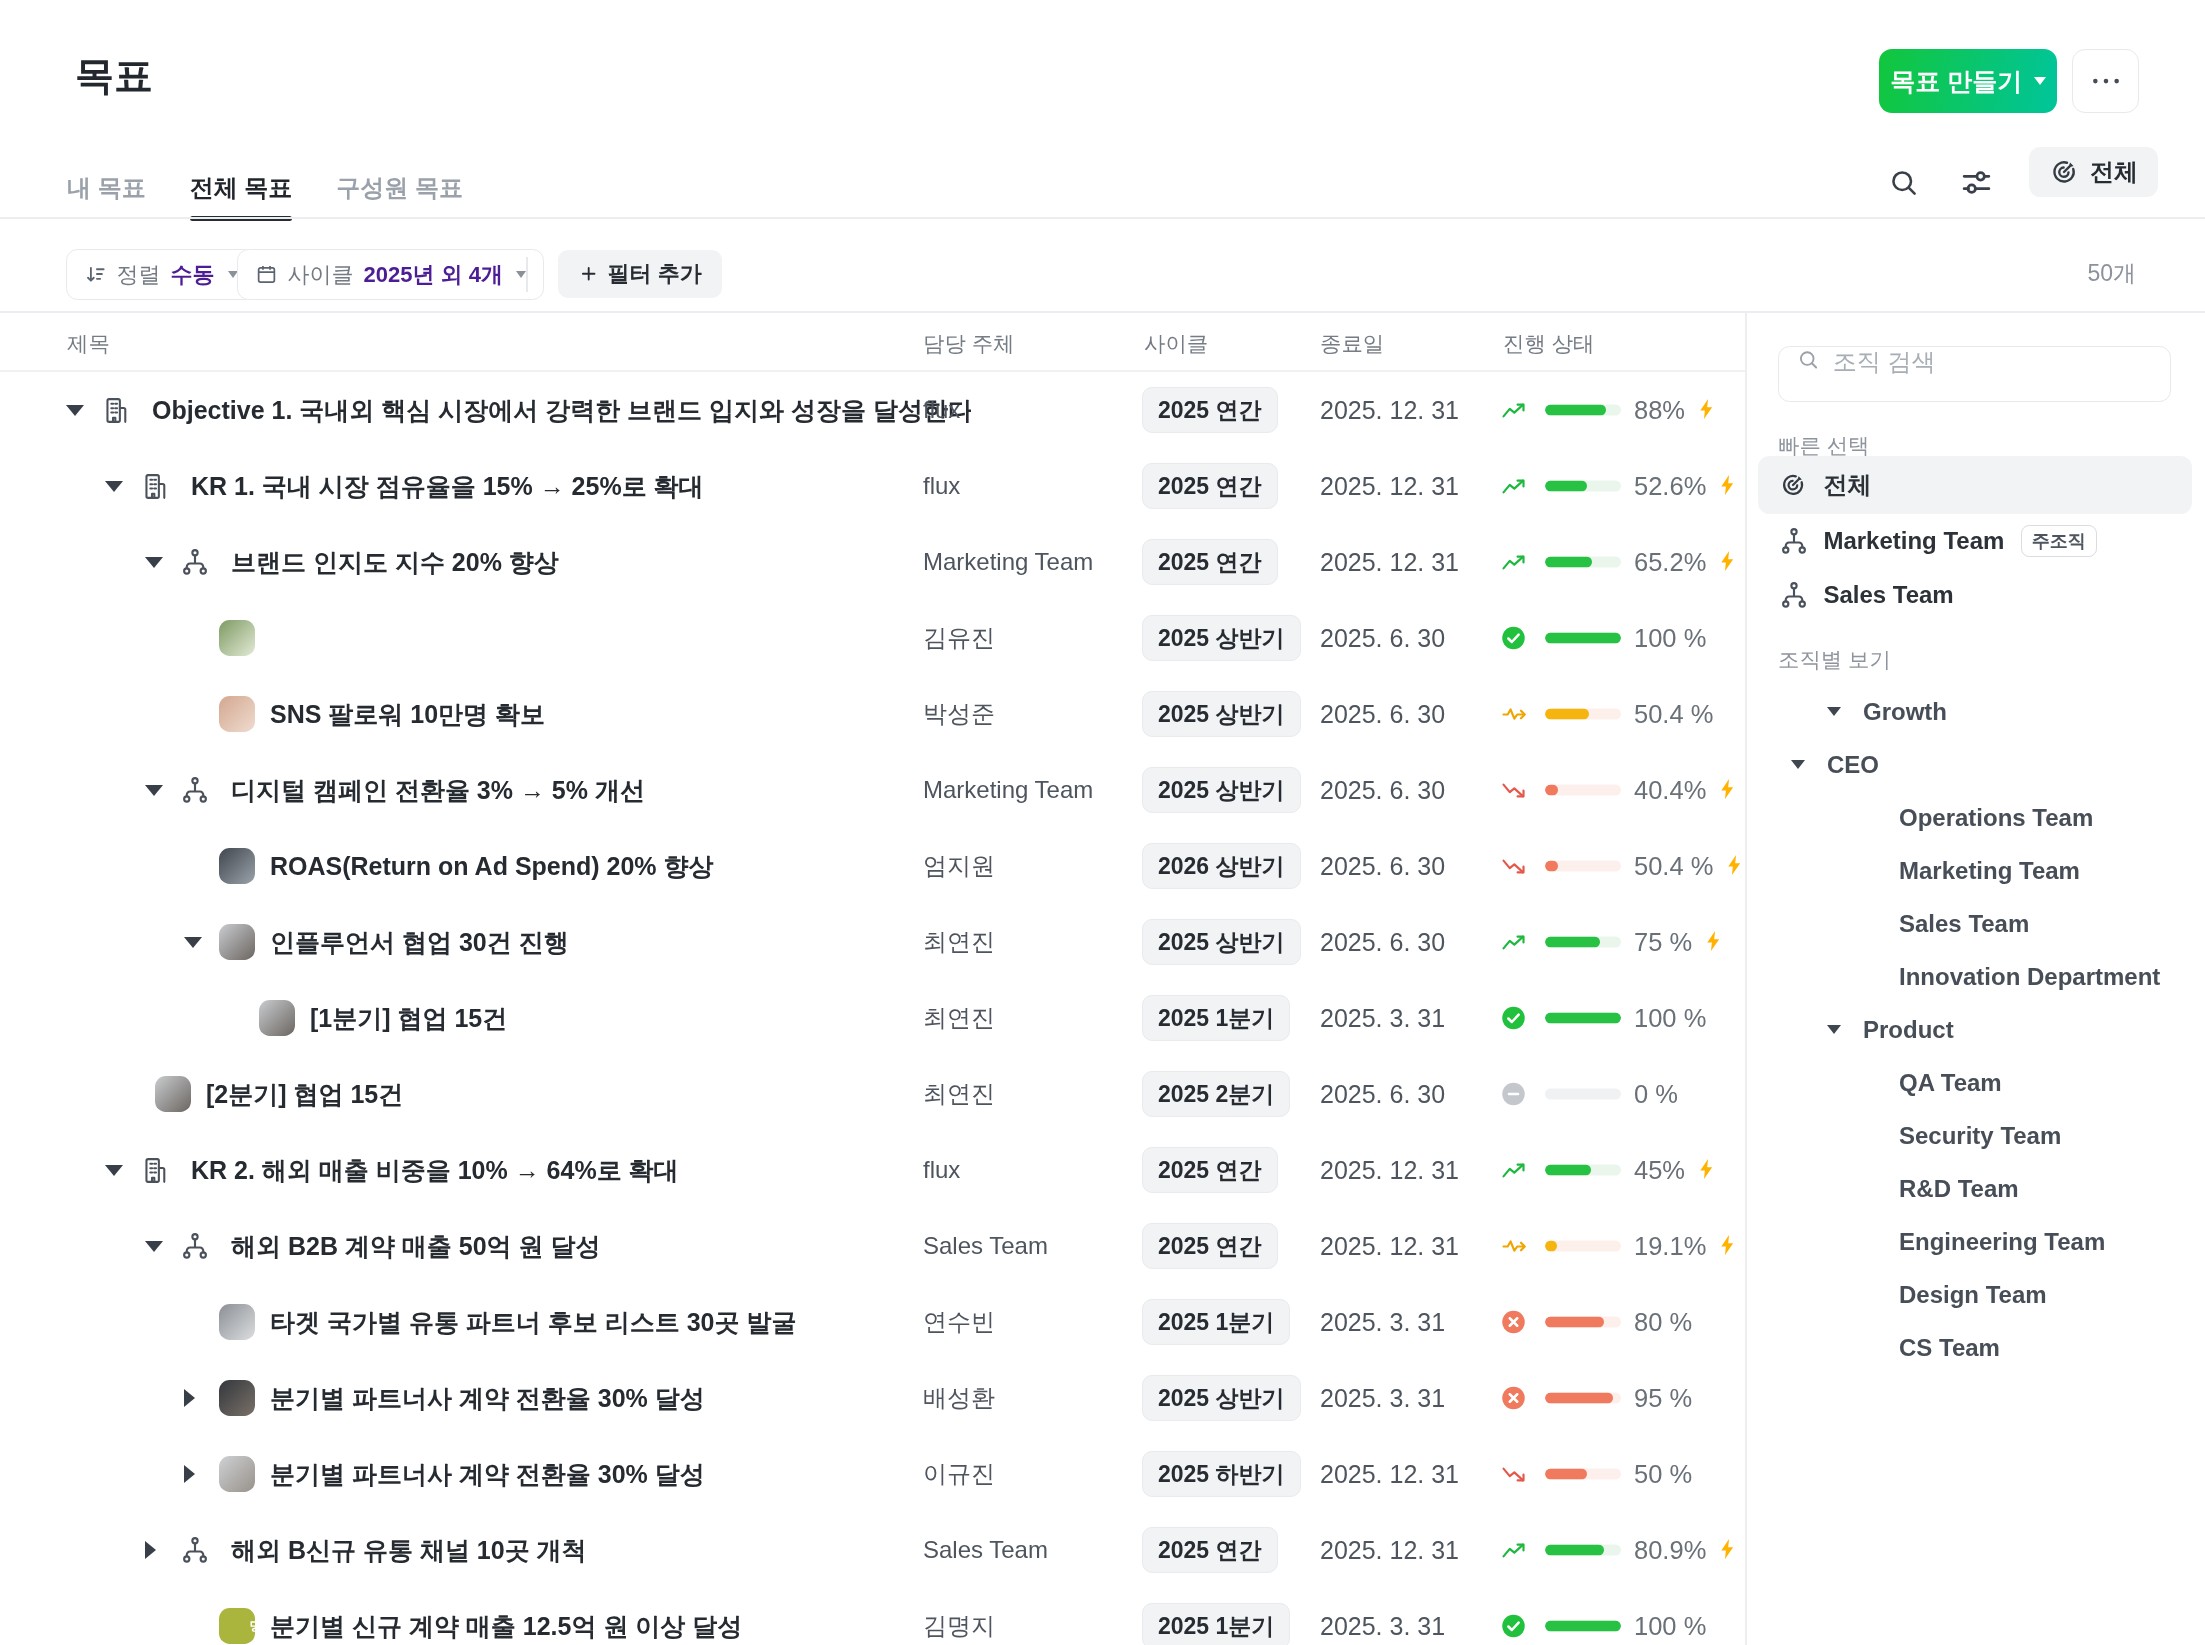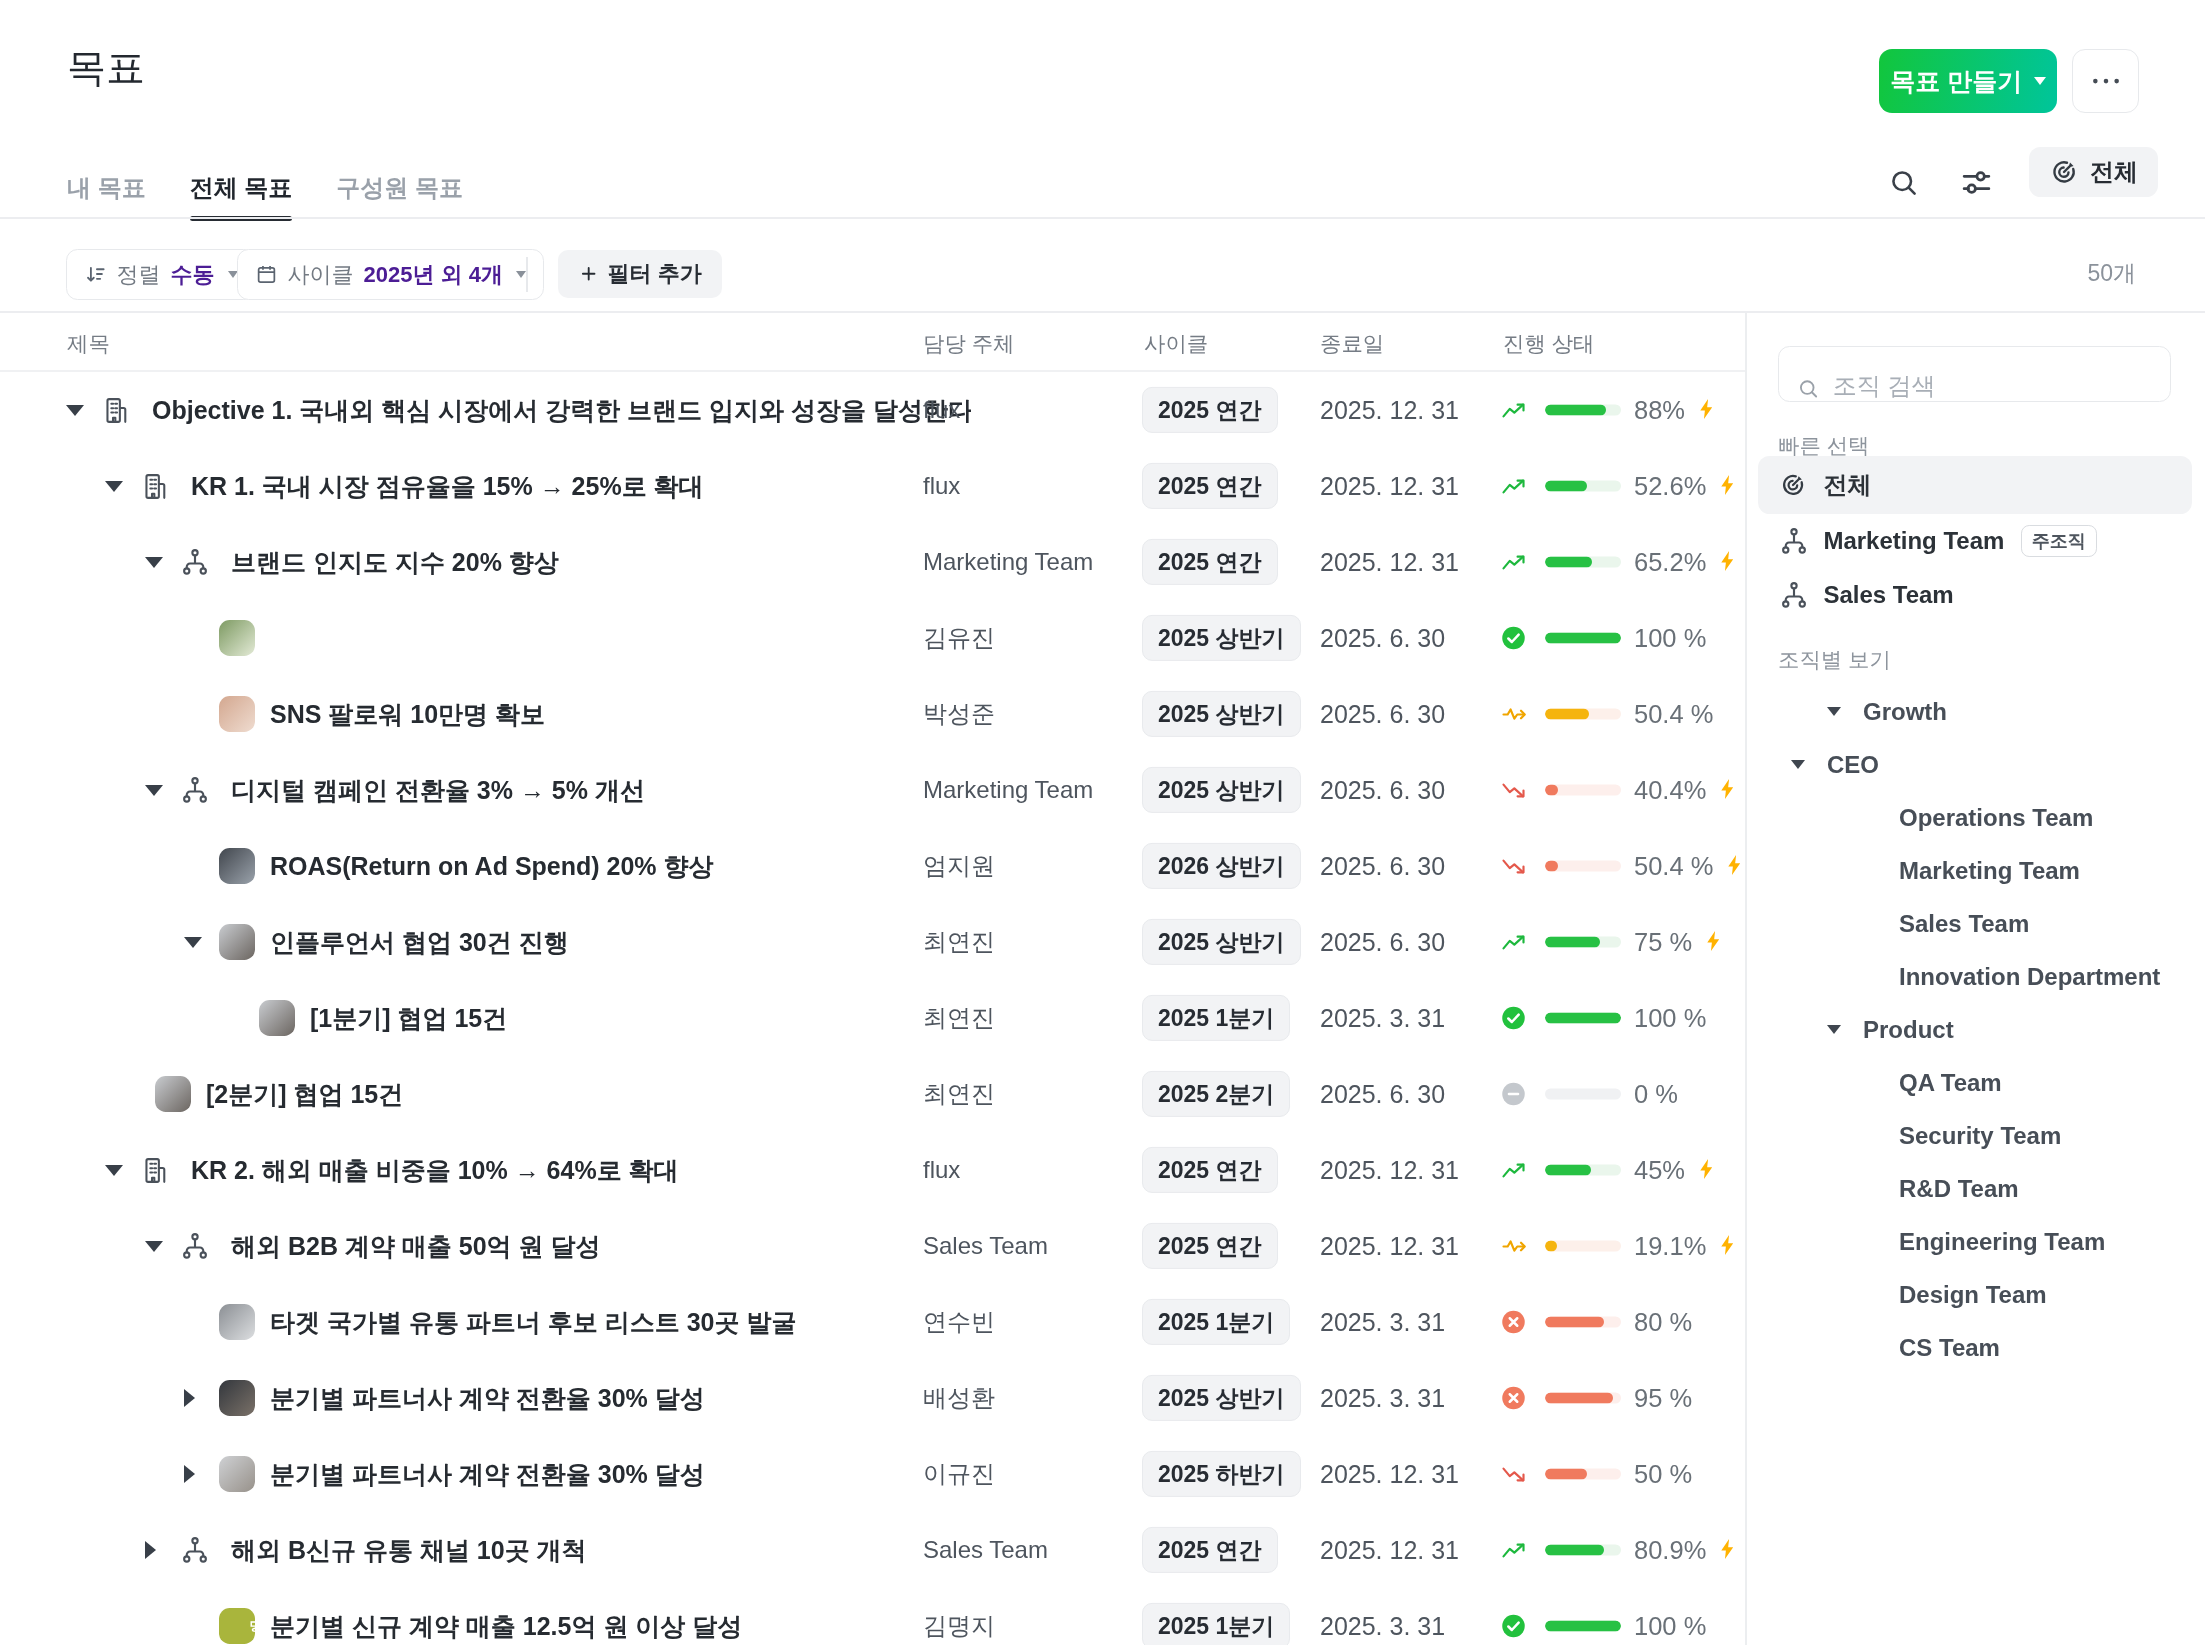--- a/index.html
+++ b/index.html
@@ -1,20 +1,20 @@
 <!DOCTYPE html>
 <html style="font-size:13px"><head>
 <meta charset="utf-8">
 <style>
   html,body{margin:0;padding:0;background:#fff;}
   .page{position:relative;width:2205px;height:1646px;background:#fff;overflow:hidden;
         font-family:"Liberation Sans","DejaVu Sans",sans-serif;color:#262b31;}
 
   
-  .title{position:absolute;left:67px;top:41px;margin:0;font-size:39px;font-weight:400;color:#23282f;}
+  .title{position:absolute;left:67px;top:41px;margin:8px;font-size:39px;font-weight:700;color:#23282f;}
   .create-btn{position:absolute;left:1879px;top:49px;width:178px;height:64px;border-radius:13px;
         background:linear-gradient(100deg,#12c63c 0%,#00c59b 100%);display:flex;align-items:center;
         justify-content:center;gap:11.5px;color:#fff;font-size:25px;font-weight:700;cursor:pointer;}
   .tri-w{width:0;height:0;border-left:6.6px solid transparent;border-right:6.6px solid transparent;border-top:8.2px solid #fff;}
   .more-btn{position:absolute;left:2072px;top:49px;width:67px;height:64px;border:1.6px solid #e7e9ec;
         border-radius:13px;background:#fff;display:flex;align-items:center;justify-content:center;box-sizing:border-box;}
 
   
   .tabs{position:absolute;left:67px;top:165px;display:flex;gap:44px;height:53px;}
   .tab{font-size:24px;font-weight:600;color:#9aa1aa;position:relative;padding-top:6.6px;cursor:pointer;}
@@ -64,21 +64,21 @@
   .c-due{left:1320px;font-size:25px;color:#4e555e;white-space:nowrap;}
   .c-prog{left:1501px;display:flex;align-items:center;gap:13px;}
   .trend{width:31px;display:flex;align-items:center;}
   .bar{width:76px;height:10.7px;border-radius:5.8px;overflow:hidden;display:inline-block;}
   .fill{display:block;height:100%;border-radius:5.8px;}
   .pct{font-size:25.5px;color:#697077;white-space:nowrap;}
 
   
   .vdiv{position:absolute;left:1745px;top:313px;width:1.6px;height:1333px;background:#eceef0;}
   .sb-search{position:absolute;left:1778px;top:346px;width:393px;height:56px;border:1.6px solid #e7e9ec;border-radius:11.5px;
-        display:flex;align-items:flex-end;gap:11.5px;padding:0 18px;box-sizing:border-box;color:#9aa1a9;}
+        display:flex;align-items:flex-start;gap:11.5px;padding:0 18px;box-sizing:border-box;color:#9aa1a9;}
   .sb-search input{border:none;outline:none;font-size:24px;color:#3a4049;width:100%;font-family:inherit;background:transparent;}
   .sb-search input::placeholder{color:#a8aeb6;}
   .sb-label{position:absolute;left:1778px;font-size:21.4px;color:#8d949d;}
   .lab-quick{top:431px;}
   .lab-org{top:645px;}
   #quick{position:absolute;left:1758px;top:456px;width:434px;}
   .qitem{height:54px;display:flex;align-items:center;gap:13px;padding:0 21.4px;border-radius:11.5px;font-size:24px;
         font-weight:600;color:#2c3238;box-sizing:border-box;cursor:pointer;}
   .qitem.selected{background:#f2f3f5;font-weight:700;height:58px;}
   .qicon{width:31px;display:flex;align-items:center;color:#343b43;}

